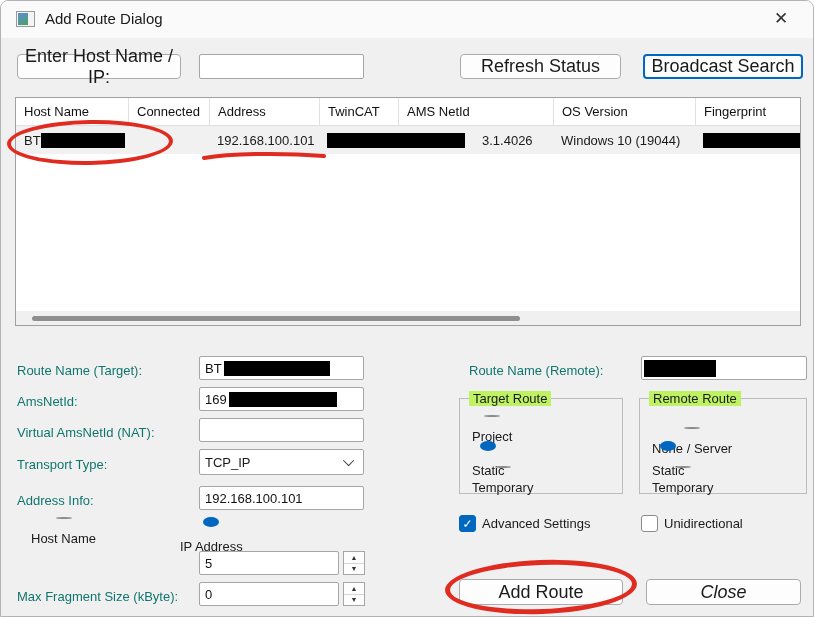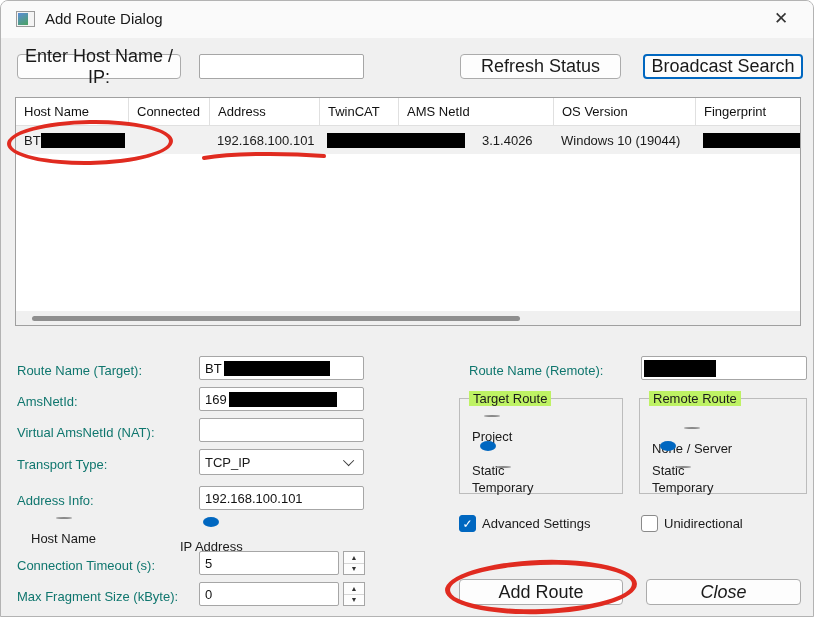--- a/index.html
+++ b/index.html
@@ -138,21 +138,20 @@
 
   <div class="radio-item" style="left:30px; top:516px;">
     <span class="radio"></span>
     <span>Host Name</span>
   </div>
   <div class="radio-item" style="left:148px; top:516px;margin-left:31px;">
     <span class="radio sel"></span>
     <span>IP Address</span>
   </div>
 
-  <div class="lbl" style="left:16px; top:557px;">Connection Timeout (s):</div>
   <input class="tinput abs" style="left: 198px; top: 550px; width: 140px; height: 24px;" value="5">
   <div class="spin" style="left:342px; top:550px; height:24px;">
       <div>▲</div>
       <div>▼</div>
     </div>
 
   <div class="lbl" style="left:16px; top:588px;">Max Fragment Size (kByte):</div>
   <input class="tinput abs" style="left: 198px; top: 581px; width: 140px; height: 24px;" value="0">
   <div class="spin" style="left:342px; top:581px; height:24px;">
       <div>▲</div>

